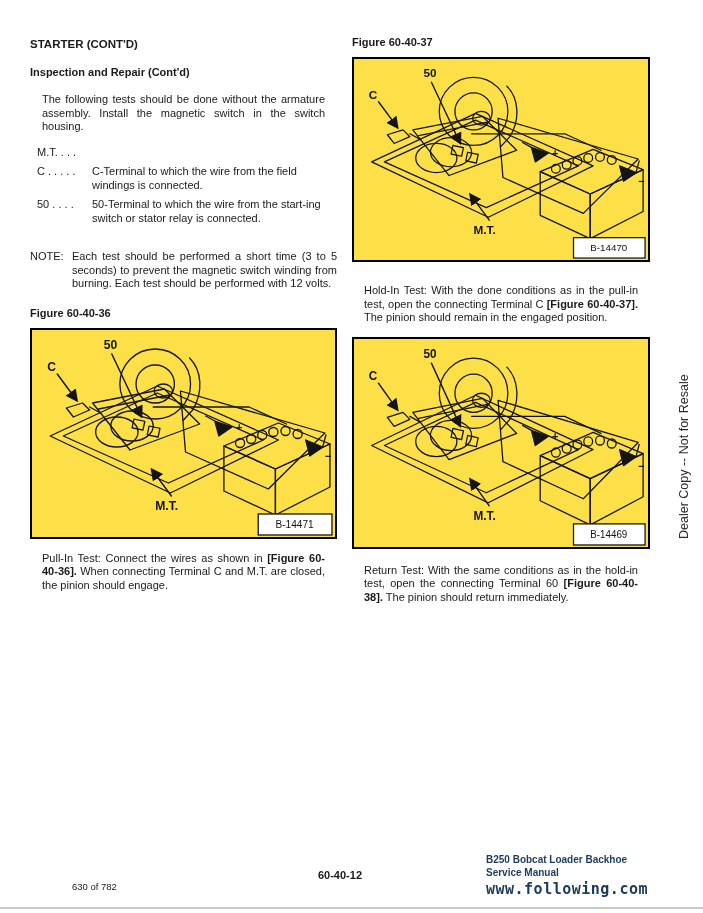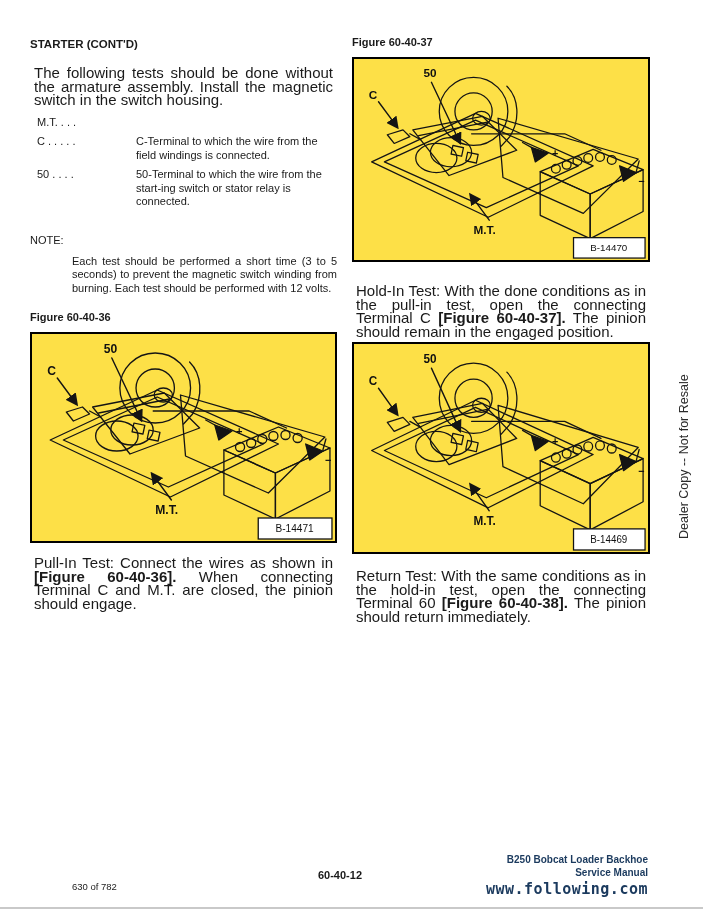--- a/index.html
+++ b/index.html
@@ -3,60 +3,61 @@
 <meta charset="utf-8">
 <style>
   html,body{margin:0;padding:0;background:#ffffff;}
   .page{position:relative;width:703px;height:913px;background:#ffffff;overflow:hidden;
         font-family:"Liberation Sans",sans-serif;color:#1a1a1a;}
   .col{position:absolute;}
   .col-left{left:30px;top:38px;width:307px;}
   .col-right{left:352px;top:30px;width:298px;}
   .h1{font-size:11.5px;font-weight:bold;margin:0 0 15px 0;line-height:13px;}
   .h2{font-size:11px;font-weight:bold;margin:0 0 14px 0;line-height:13px;}
-  .body{font-size:15px;line-height:13.5px;margin:4px;text-align:justify;}
+  .body{font-size:11px;line-height:13.5px;margin:12px;text-align:justify;}
   .body .b{font-weight:bold;}
   .terms{margin-top:9px;}
-  .term-row{display:flex;font-size:11px;line-height:13.5px;margin-bottom:6px;gap:44px;}
+  .term-row{display:flex;font-size:11px;line-height:13.5px;margin-bottom:6px;}
   .term{flex:none;width:55px;padding-left:7px;white-space:nowrap;}
   .desc{flex:1;}
   .note{display:flex;margin-top:25px;font-size:11px;line-height:13.5px;font-weight:normal;}
   .note-label{flex:none;width:42px;}
-  .note-text{flex:1;text-align:justify;margin-top:21px;}
+  .note-text{flex:1;text-align:justify;}
   .fig-label{font-size:11px;font-weight:bold;line-height:13px;margin:16px 0 8px 0;}
   .fig-label.first{margin-top:6px;}
   .fig-panel{box-sizing:border-box;border:2px solid #000;background:#fde047;}
   .fig-canvas{width:100%;height:100%;}
   .fig-canvas svg{display:block;width:100%;height:100%;}
   .para-gap{margin-top:13px;}
   .para-gap-lg{margin-top:22px;}
   .para-gap-md{margin-top:15px;}
   .fig-label.mt-lg{margin-top:14px;}
   .watermark{position:absolute;right:11px;top:357px;height:182px;
              writing-mode:vertical-rl;transform:rotate(180deg);
              font-size:12.5px;color:#2b2b2b;line-height:16px;white-space:nowrap;}
   .page-indicator{position:absolute;left:72px;top:881px;font-size:9.5px;color:#222;}
   .section-page{position:absolute;left:0;top:869px;width:680px;text-align:center;
                 font-size:11px;font-weight:bold;}
-  .brand{position:absolute;right:55px;top:854px;text-align:right;
+  .brand{position:absolute;right:55px;top:854px;
          color:#1b3a5e;font-weight:bold;font-size:10px;line-height:12.5px;}
   .website{font-family:"DejaVu Sans Mono","Liberation Mono",monospace;
            font-size:15px;font-weight:bold;margin-top:4px;letter-spacing:0.5px;}
   .bottom-rule{position:absolute;left:0;top:907px;width:703px;height:2px;background:#c9c9c9;}
   .figtext{font-family:"Liberation Sans",sans-serif;font-weight:bold;font-size:12px;fill:#111;}
   .figtext-sm{font-family:"Liberation Sans",sans-serif;font-weight:bold;font-size:11px;fill:#111;}
   .code-text{font-family:"Liberation Sans",sans-serif;font-size:10px;fill:#111;}
 </style>
 </head>
 <body>
 
 <div class="page">
 
   <div class="col col-left">
     <div class="h1">STARTER (CONT'D)</div>
+    <div class="h2">Inspection and Repair (Cont'd)</div>
     <p class="body">The following tests should be done without the armature assembly. Install the magnetic switch in the switch housing.</p>
 
     <div class="terms">
       <div class="term-row">
         <span class="term">M.T. . . .</span>
       </div>
       <div class="term-row">
         <span class="term">C . . . . .</span>
         <span class="desc">C-Terminal to which the wire from the field windings is connected.</span>
       </div>

